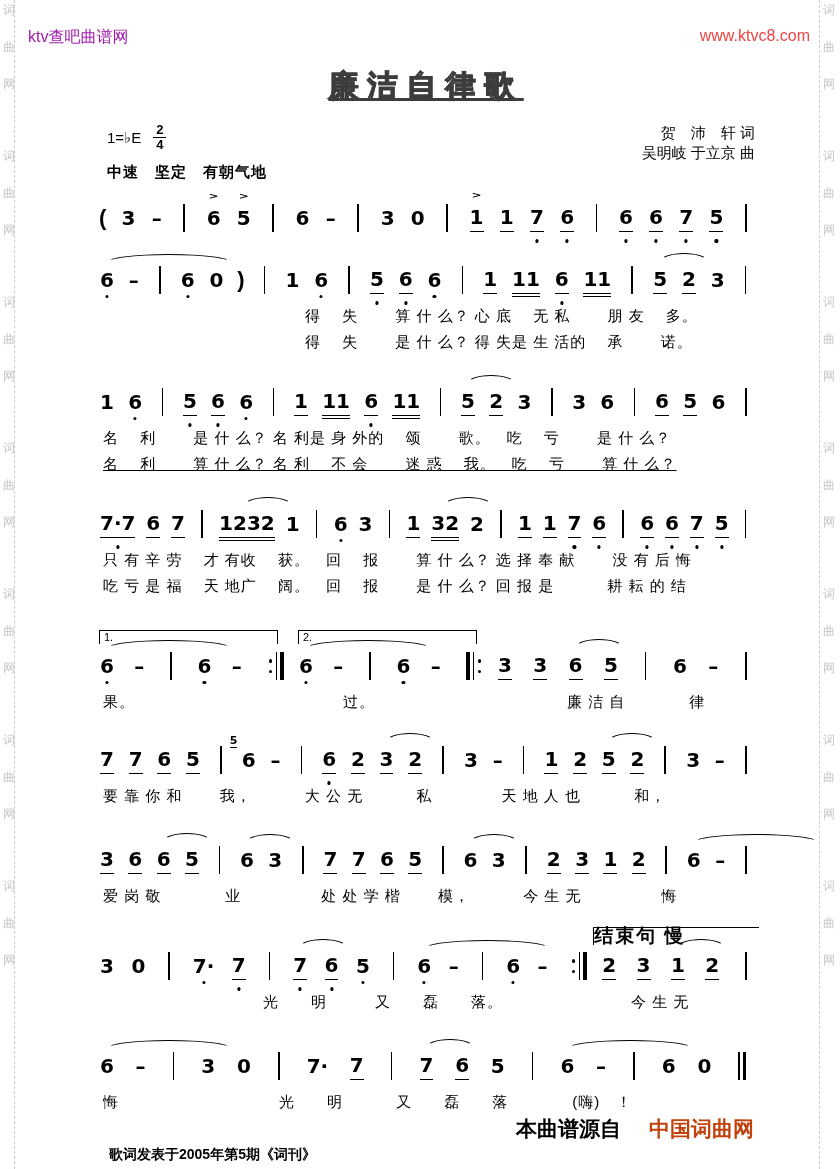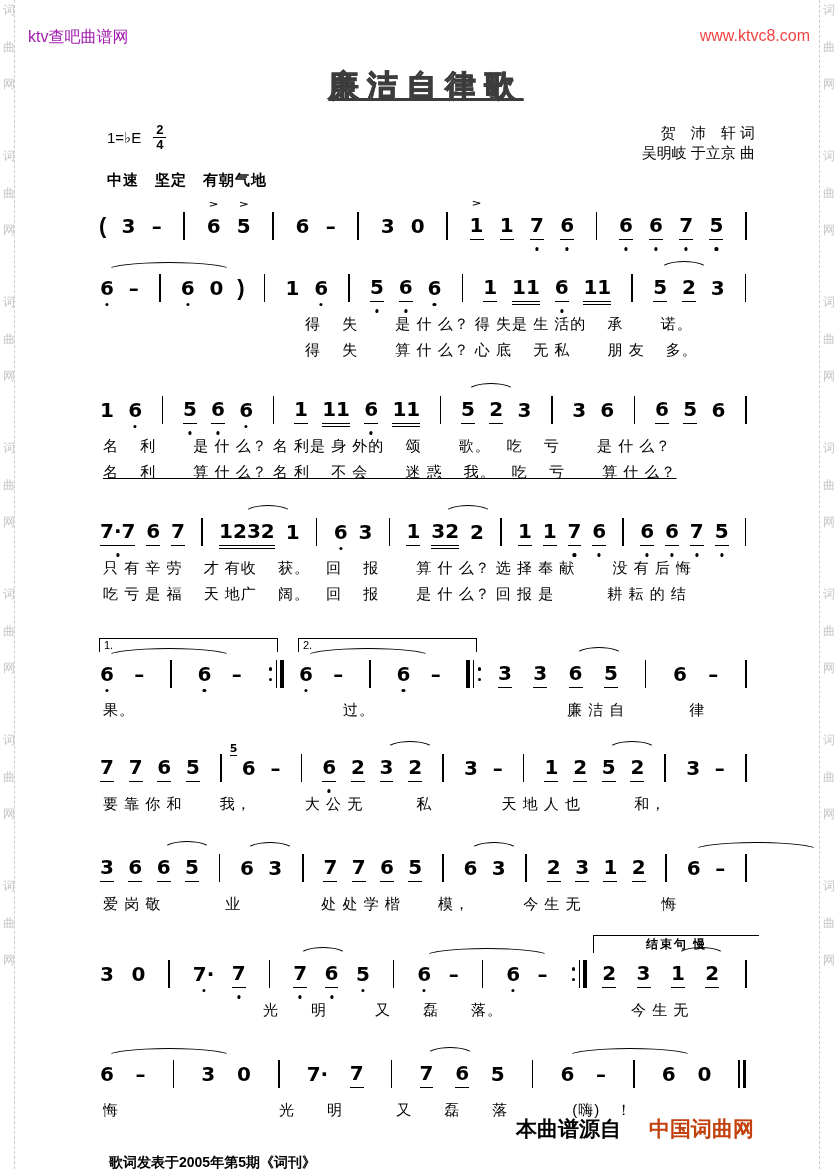--- a/index.html
+++ b/index.html
@@ -19,21 +19,21 @@
   
   .content{position:absolute;left:95px;top:0;width:662px;}
   .title{margin:66px 0 0 0;text-align:center;font-size:30px;font-weight:bold;letter-spacing:9px;
          color:#fff;-webkit-text-stroke:1.1px #3c3c3c;text-shadow:0 0 1px #555;text-decoration:underline;}
   .meta{display:flex;justify-content:space-between;align-items:flex-start;margin-top:16px;}
   .keyblock{font-size:15px;padding-left:12px;display:flex;align-items:center;}
   .frac{display:inline-flex;flex-direction:column;text-align:center;font-weight:bold;font-size:13px;
         line-height:14px;margin-left:12px;}
   .frac .num{border-bottom:1.3px solid #000;padding:0 3px;}
   .credits{text-align:right;font-size:15px;line-height:20px;padding-right:2px;}
-  .tempo{margin-top:8px;padding-left:12px;font-size:15px;font-weight:bold;letter-spacing:1px;}
+  .tempo{padding-left:12px;font-size:15px;font-weight:bold;letter-spacing:1px;}
   
   .score{margin-top:2px;}
   .sys{margin-top:18px;}
   .sys:nth-child(1){margin-top:6px}
   .sys:nth-child(3),.sys:nth-child(4){margin-top:20px}
   .sys:nth-child(5){margin-top:40px}
   .sys:nth-child(7){margin-top:24px}
   .sys:nth-child(8){margin-top:30px}
   .sys:nth-child(9){margin-top:24px}
   .notes{display:flex;align-items:center;padding-top:16px;}
@@ -55,22 +55,22 @@
   .grace{position:absolute;top:-13px;left:-12px;font-size:11px;font-weight:bold;line-height:11px;
          border-bottom:1.2px solid #000;padding-bottom:1px;}
   .barline{display:inline-flex;align-items:center;margin:0 7px;}
   .bl{width:1.6px;height:28px;background:#000;margin:0 1.4px;}
   .bl.thick{width:3.6px;}
   .rd{display:flex;flex-direction:column;margin:0 2.5px;}
   .rd i{width:3.2px;height:3.2px;background:#000;border-radius:50%;margin:3.5px 0;}
   .volta{position:absolute;top:-22px;left:2px;right:14px;height:13px;border:1.5px solid #000;
          border-bottom:none;font-size:11px;line-height:12px;padding-left:4px;text-align:left;font-weight:normal;}
   .endcap{position:absolute;top:-25px;left:-6px;right:-4px;height:17px;border-top:1.5px solid #000;
-          border-left:1.5px solid #000;font-size:12px;font-weight:bold;line-height:16px;
-          white-space:nowrap;text-align:center;letter-spacing:2px;}
+          border-left:1.5px solid #000;font-size:19px;font-weight:bold;line-height:16px;
+          white-space:nowrap;text-align:left;letter-spacing:2px;}
   .lyr{font-size:15px;line-height:21px;margin-top:11px;white-space:pre;letter-spacing:1px;}
   .lyr + .lyr{margin-top:5px;}
   .footnote{margin-top:34px;padding-left:14px;font-size:14px;font-weight:bold;}
   
   .footer{position:absolute;right:86px;bottom:26px;font-size:21px;font-weight:bold;
           display:flex;align-items:center;gap:28px;}
   .srcsite{text-decoration:none;cursor:pointer;}
 </style>
 </head>
 <body>
@@ -222,22 +222,22 @@
                 <span class="bl"></span>
               </span>
               <span class="note"><span class="u1">5</span><span class="slur"></span></span>
               <span class="note"><span class="u1">2</span></span>
               <span class="note"><span>3</span></span>
               <span class="barline">
                 <span class="bl"></span>
               </span>
             </span>
           </div>
+          <div class="lyr" style="padding-left: 210px;">得　 失　　 算 什 么？ 心 底 　无 私 　　朋 友 　多。</div>
           <div class="lyr" style="padding-left: 210px;">得　 失　　 是 什 么？ 得 失是 生 活的 　承　　 诺。</div>
-          <div class="lyr" style="padding-left: 210px;">得　 失　　 算 什 么？ 心 底 　无 私 　　朋 友 　多。</div>
         </div>
         <div class="sys">
           <div class="notes">
             <span class="seg" style="flex: 23 1 0%;">
               <span class="note"><span>1</span></span>
               <span class="note"><span>6</span><span class="db"></span></span>
               <span class="barline">
                 <span class="bl"></span>
               </span>
               <span class="note"><span class="u1">5</span><span class="db low"></span></span>

